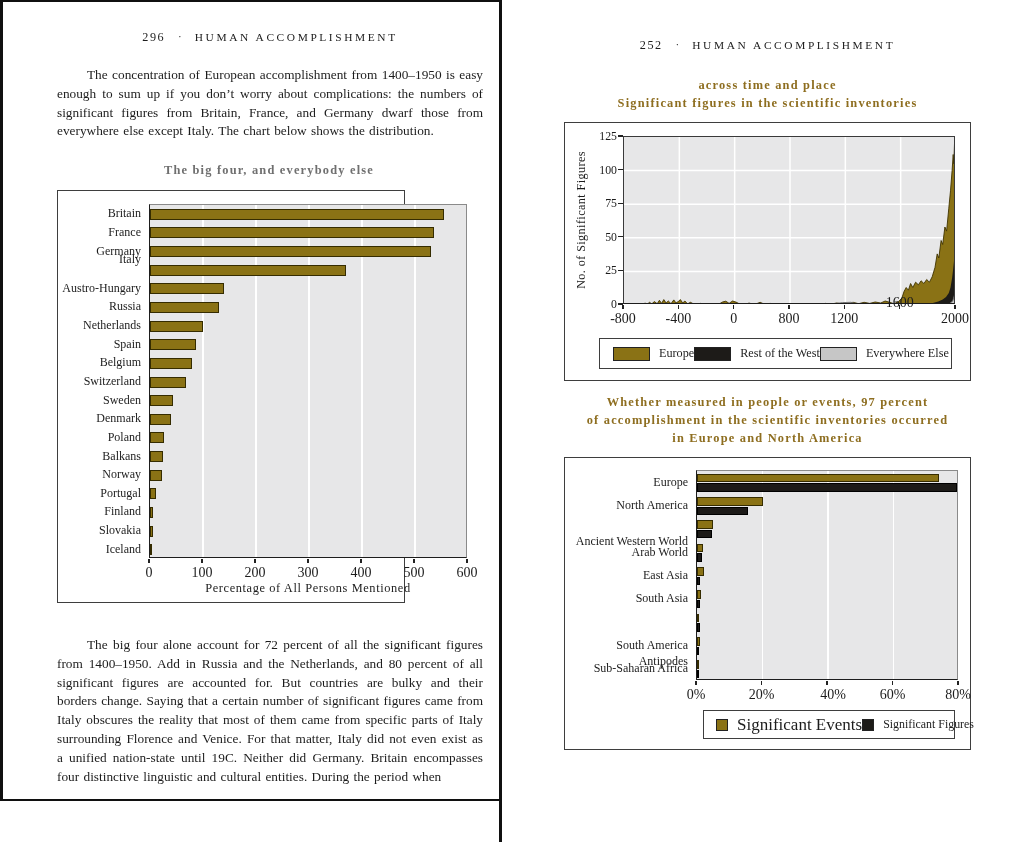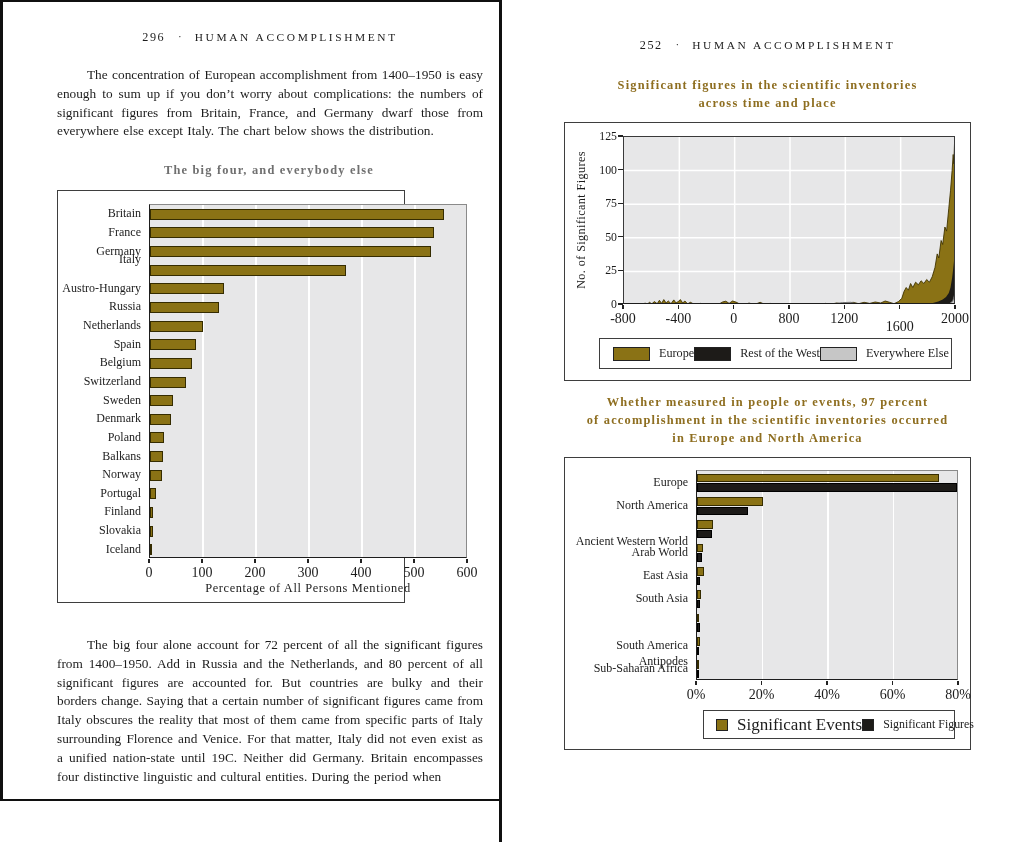--- a/index.html
+++ b/index.html
@@ -132,22 +132,22 @@
     <div class="abs para" style="left:54px;top:634px;width:426px;">The big four alone account for 72 percent of all the significant figures from 1400–1950. Add in Russia and the Netherlands, and 80 percent of all significant figures are accounted for. But countries are bulky and their borders change. Saying that a certain number of significant figures came from Italy obscures the reality that most of them came from specific parts of Italy surrounding Florence and Venice. For that matter, Italy did not even exist as a unified nation-state until 19C. Neither did Germany. Britain encompasses four distinctive linguistic and cultural entities. During the period when</div>
   </div>
 
   <div class="abs" style="left:502px;top:0;width:522px;height:842px;">
 
     <div class="abs runhead" style="left:62px;top:38px;width:407px;">
       <span class="rh-num">252</span><span class="rh-dot">·</span><span class="rh-title">HUMAN ACCOMPLISHMENT</span>
     </div>
 
     <div class="abs fig-title olive" style="left: 62px; top: 76px; width: 407px; color: rgb(142, 110, 32);">
+      <div>across time and place</div>
       <div>Significant figures in the scientific inventories</div>
-      <div>across time and place</div>
     </div>
 
     <div class="chartbox" id="chartB" style="left:62px;top:122px;width:407px;height:259px;">
       <div class="plot plotB" id="chartB-plot" style="left:58px;top:13px;width:332px;height:168px;">
         <svg id="areaSVG" width="332" height="168" viewBox="0 0 332 168" preserveAspectRatio="none" style="display:block;">
             <line x1="0" x2="332" y1="134.4" y2="134.4" stroke="#ffffff" stroke-width="1.5"></line>
             <line x1="0" x2="332" y1="100.8" y2="100.8" stroke="#ffffff" stroke-width="1.5"></line>
             <line x1="0" x2="332" y1="67.2" y2="67.2" stroke="#ffffff" stroke-width="1.5"></line>
             <line x1="0" x2="332" y1="33.599999999999994" y2="33.599999999999994" stroke="#ffffff" stroke-width="1.5"></line>
             <line x1="55.333333333333336" x2="55.333333333333336" y1="0" y2="168" stroke="#ffffff" stroke-width="1.5"></line>
@@ -192,21 +192,21 @@
         <div class="tick-label" style="left: 58px; top: 188px;">-800</div>
         <div class="tickmark" style="left: 112.733px; top: 182px;"></div>
         <div class="tick-label" style="left: 113.333px; top: 188px;">-400</div>
         <div class="tickmark" style="left: 168.067px; top: 182px;"></div>
         <div class="tick-label" style="left: 168.667px; top: 188px;">0</div>
         <div class="tickmark" style="left: 223.4px; top: 182px;"></div>
         <div class="tick-label" style="left: 224px; top: 188px;">800</div>
         <div class="tickmark" style="left: 278.733px; top: 182px;"></div>
         <div class="tick-label" style="left: 279.333px; top: 188px;">1200</div>
         <div class="tickmark" style="left: 334.067px; top: 182px;"></div>
-        <div class="tick-label" style="left: 334.667px; top: 196px; text-align: right;">1600</div>
+        <div class="tick-label" style="left: 334.667px; top: 172px; text-align: right;">1600</div>
         <div class="tickmark" style="left: 389.4px; top: 182px;"></div>
         <div class="tick-label" style="left: 390px; top: 188px;">2000</div>
       </div>
 
     <div class="abs fig-title olive" style="left: 62px; top: 393px; width: 407px; color: rgb(142, 110, 32);">
       <div>Whether measured in people or events, 97 percent</div>
       <div>of accomplishment in the scientific inventories occurred</div>
       <div>in Europe and North America</div>
     </div>
 
@@ -254,20 +254,20 @@
         <div class="legend-item">
           <div class="swatch" style="width: 12px; height: 12px; background: rgb(29, 27, 24);"></div>
           <div class="legend-label" style="font-size:11.9px;">Significant Figures</div>
         </div>
       </div>
     <div class="tickmark" style="left: 130.4px; top: 223px;"></div>
         <div class="tick-label" style="left: 131px; top: 229px;">0%</div>
         <div class="tickmark" style="left: 195.9px; top: 223px;"></div>
         <div class="tick-label" style="left: 196.5px; top: 229px;">20%</div>
         <div class="tickmark" style="left: 261.4px; top: 223px;"></div>
-        <div class="tick-label" style="left: 262px; top: 229px;">40%</div>
+        <div class="tick-label" style="left: 268px; top: 229px;">40%</div>
         <div class="tickmark" style="left: 326.9px; top: 223px;"></div>
         <div class="tick-label" style="left: 327.5px; top: 229px;">60%</div>
         <div class="tickmark" style="left: 392.4px; top: 223px;"></div>
         <div class="tick-label" style="left: 393px; top: 229px;">80%</div>
       </div>
   </div>
 </div>
 
 </body></html>

